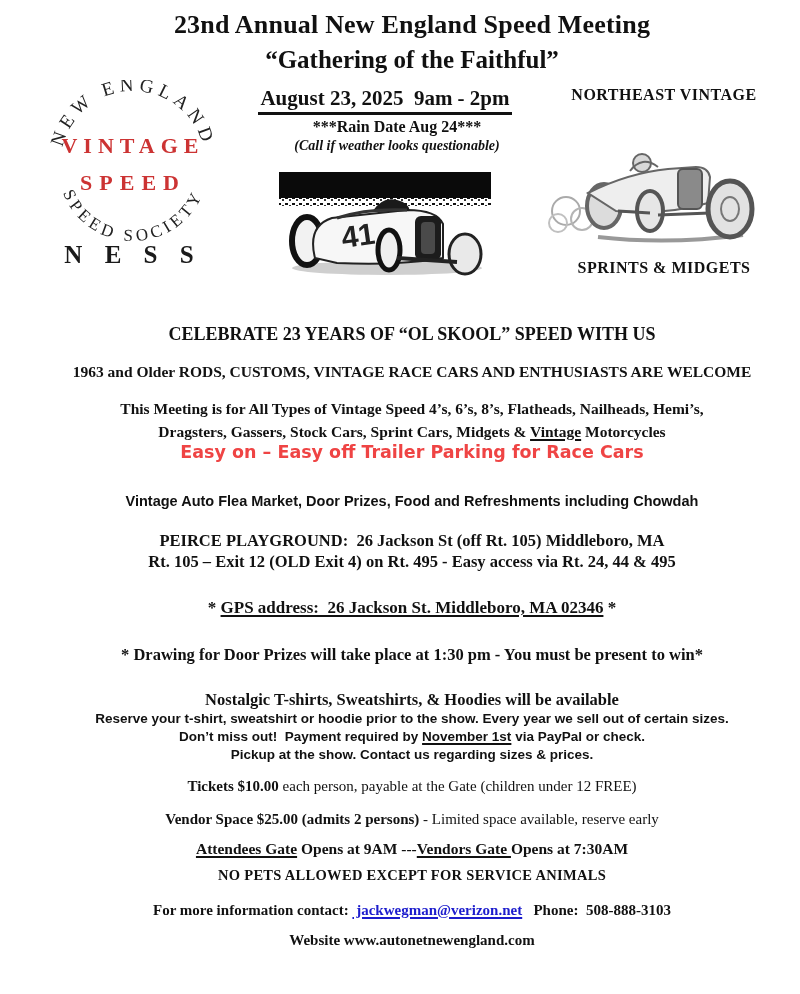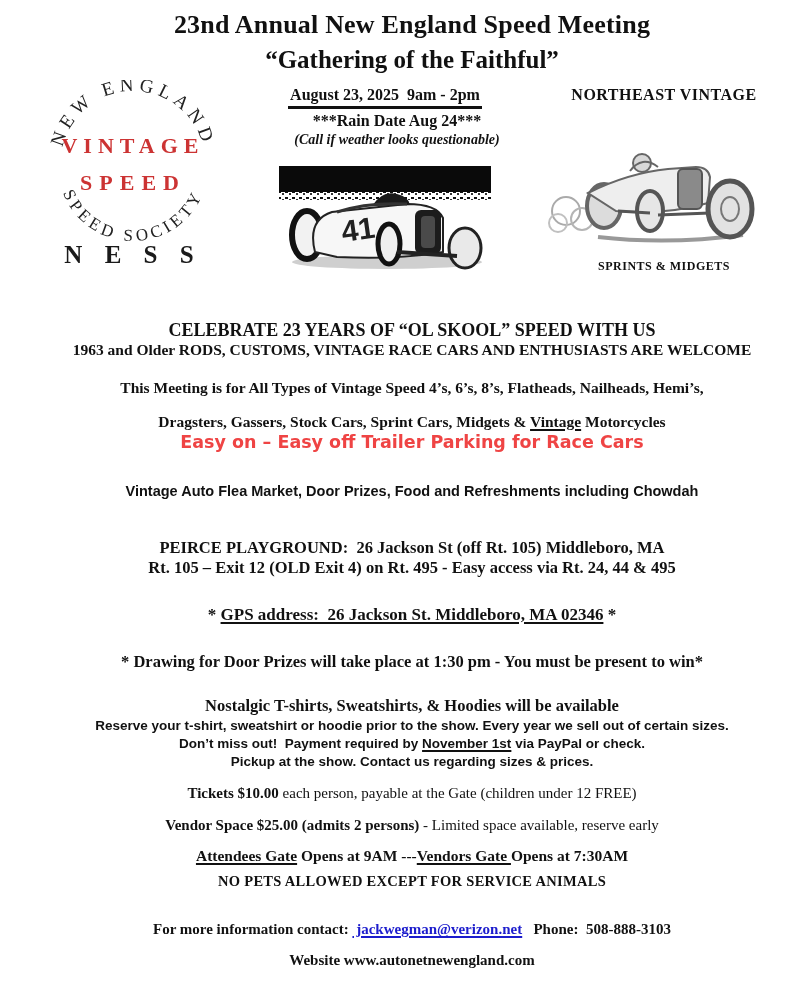--- a/index.html
+++ b/index.html
@@ -16,50 +16,50 @@
   .hdr { padding-top:10px; }
   .title1 { font-size:26px; letter-spacing:0.2px; }
   .title2 { font-size:25px; margin-top:4px;font-family:Liberation Serif, serif; }
 
   
   .cols { display:flex; align-items:flex-start; padding:6px 28px 0 28px; }
   .col-left  { width:210px; }
   .col-mid   { flex:1; text-align:center; padding-top:6px; }
   .col-right { width:240px; text-align:center; padding-top:6px; }
 
-  .date-line { display:inline-block; font-size:16px; border-bottom:3px solid #111; padding:0 2px 1px 2px; }
+  .date-line { display:inline-block; font-size:21px; border-bottom:3px solid #111; padding:0 2px 1px 2px; }
   .rain      { font-size:16px; margin-top:3px; }
   .weather   { font-size:14px; font-style:italic; margin-top:1px; }
   .photo-wrap{ margin-top:12px; display:flex; justify-content:center; }
 
   .nv-label  { font-size:16px; letter-spacing:0.5px; }
-  .sm-label  { font-size:12px; letter-spacing:0.5px; margin-top:4px; }
+  .sm-label  { font-size:16px; letter-spacing:0.5px; margin-top:4px; }
   .sketch-wrap{ margin-top:6px; }
 
   
   .celebrate { margin-top:46px; font-size:18px; }
-  .welcome   { font-size:15.5px; }
+  .welcome   { margin-top:17px; font-size:15.5px; }
   .meeting1  { margin-top:19px; font-size:15.5px; }
-  .meeting2  { margin-top:16px;  font-size:15.5px; }
+  .meeting2  { margin-top:5px;  font-size:15.5px; }
   .easy      { margin-top:1px;  font-size:17.5px; color:#ef4444;
                font-family:"DejaVu Sans","Liberation Sans",sans-serif; }
   .flea      { margin-top:30px; font-size:14.5px;
                font-family:"Liberation Sans","DejaVu Sans",sans-serif; }
-  .loc1      { margin-top:38px; font-size:16.5px; }
+  .loc1      { margin-top:21px; font-size:16.5px; }
   .loc2,.loc3{ margin-top:1px;  font-size:16.5px; }
   .gps       { margin-top:27px; font-size:17px; }
   .door      { margin-top:27px; font-size:16.5px; }
   .shirts-t  { margin-top:25px; font-size:16.5px; }
   .shirts-s  { margin-top:2px;  font-size:13.5px;
                font-family:"Liberation Sans","DejaVu Sans",sans-serif; }
   .tickets   { margin-top:15px; font-size:15px; font-weight:normal; }
   .tickets b { font-weight:bold; }
   .gates     { margin-top:12px; font-size:15.5px; }
   .nopets    { margin-top:8px;  font-size:14.5px; letter-spacing:0.3px; }
-  .contact   { margin-top:31px; font-size:15px; }
+  .contact   { margin-top:18px; font-size:15px; }
   .website   { margin-top:13px; font-size:15px; }
 
   .u { text-decoration:underline; text-decoration-thickness:2px; text-underline-offset:2px; }
   .email { color:#1c1ccd; text-decoration:underline; text-decoration-thickness:2px;
            text-underline-offset:2px; cursor:pointer; }
 </style>
 </head>
 <body>
 
 <div class="page">

